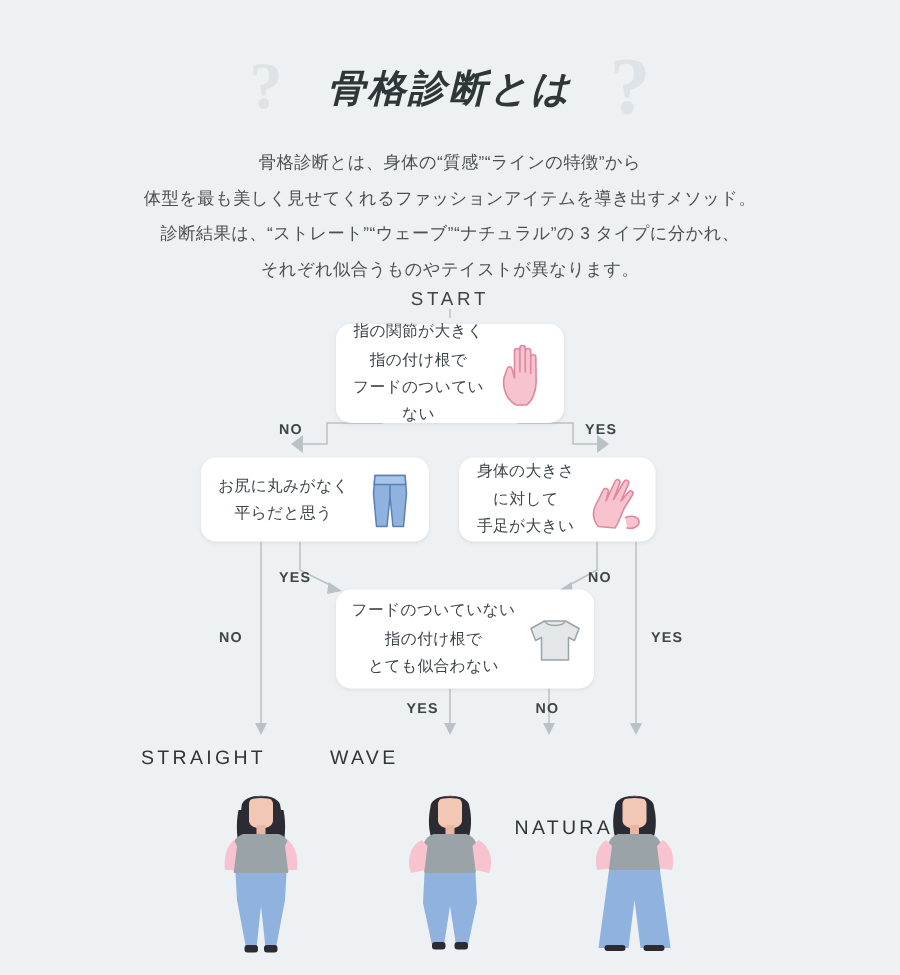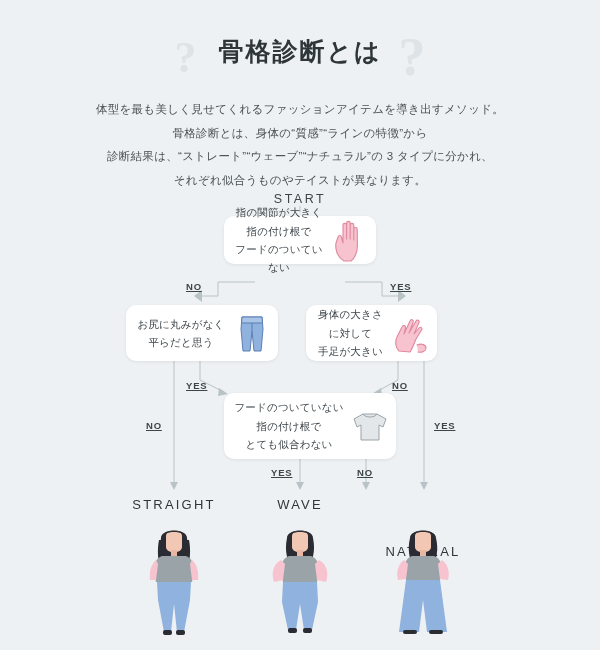--- a/index.html
+++ b/index.html
@@ -50,22 +50,23 @@
   .qmark.right {
     font-size: 54px;
     right: -44px;
     top: -6px;
   }
   .page-title {
     font-size: 25px;
     letter-spacing: 2px;
     font-weight: 700;
     color: #2f3639;
-    margin: 0;
+    margin: 8px;
     line-height: 1.2;
+    font-style: italic;
   }
 
   .lead {
     position: absolute;
     top: 98px;
     left: 0;
     width: 600px;
     text-align: center;
     font-size: 11.5px;
     line-height: 2.05;
@@ -109,48 +110,47 @@
   }
   .node .node-icon {
     width: 52px;
     height: 100%;
     display: flex;
     align-items: center;
     justify-content: center;
     flex: 0 0 52px;
   }
 
-  #node-hand   { top: 216px; left: 224px; width: 152px; height: 48px; }
-  #node-hip    { top: 305px; left: 126px; width: 152px; height: 56px; }
+  #node-hand   { top: 216px; left: 224px; width: 152px; height: 66px; }
+  #node-hip    { top: 305px; left: 134px; width: 152px; height: 56px; }
   #node-body   { top: 305px; left: 306px; width: 131px; height: 56px; }
   #node-hoodie { top: 393px; left: 224px; width: 172px; height: 66px; }
   .edge-label {
     position: absolute;
     font-size: 9.5px;
     font-weight: 700;
     letter-spacing: 0.8px;
     color: #3d4549;
-    text-decoration: underline;
   }
 
   svg.connectors {
     position: absolute;
     top: 0; left: 0;
     width: 600px;
     height: 650px;
     pointer-events: none;
   }
 
   
   .result-label {
     position: absolute;
     font-size: 13px;
     letter-spacing: 2.2px;
     color: #2f3639;
-    text-align: center;
+    text-align: left;
     width: 160px;
   }
   #res-straight { top: 497px; left: 94px; }
   #res-wave     { top: 497px; left: 220px; }
   #res-natural  { top: 497px; left: 343px; margin-top: 47px; }
 
   .figure {
     position: absolute;
     top: 520px;
     width: 120px;
@@ -167,22 +167,22 @@
 
   <div class="title-wrap">
     <div class="title-inner">
       <span class="qmark left">?</span>
       <h1 class="page-title">骨格診断とは</h1>
       <span class="qmark right">?</span>
     </div>
   </div>
 
   <div class="lead">
+    <div>骨格診断とは、身体の“質感”“ラインの特徴”から</div>
     <div>体型を最も美しく見せてくれるファッションアイテムを導き出すメソッド。</div>
-    <div>骨格診断とは、身体の“質感”“ラインの特徴”から</div>
     <div>診断結果は、“ストレート”“ウェーブ”“ナチュラル”の 3 タイプに分かれ、</div>
     <div>それぞれ似合うものやテイストが異なります。</div>
   </div>
 
   <div class="start-label">START</div>
 
   <svg class="connectors" viewBox="0 0 600 650">
     <defs>
       <marker id="ah" markerWidth="8" markerHeight="8" refX="3" refY="6" orient="auto">
         <path d="M0,0 L6,0 L3,6 z" fill="#b9c2c7"></path>

